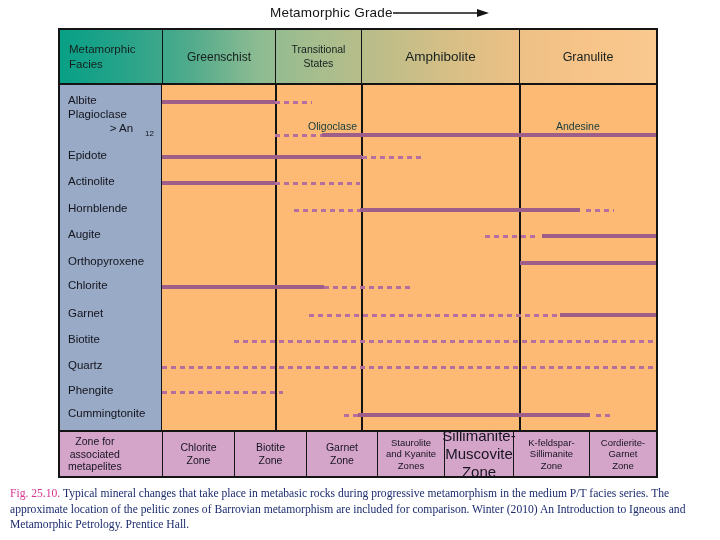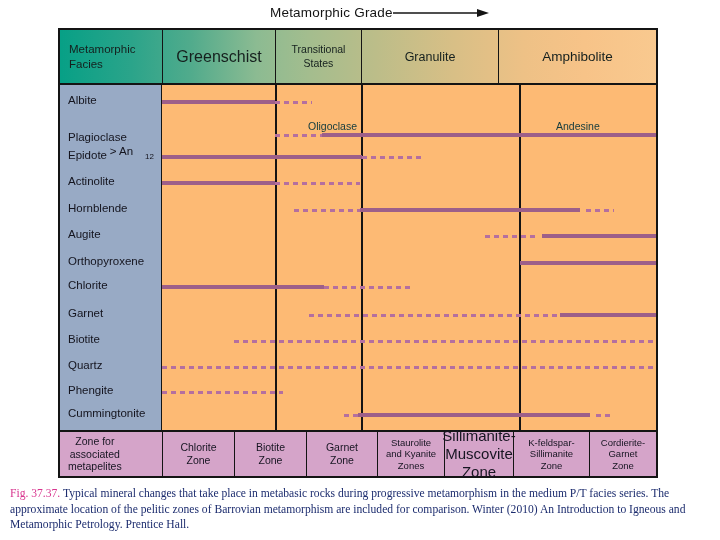--- a/index.html
+++ b/index.html
@@ -23,21 +23,21 @@
     background:linear-gradient(90deg,#07a086 0%,#2ba48a 12%,#51ab8c 22%,#8cbb92 33%,
       #a4bd8e 42%,#bcbd89 53%,#d8bf86 66%,#eec186 78%,#f7c388 88%,#f9c98f 100%);
   }
   .hdr-cell{
     box-sizing:border-box;display:flex;align-items:center;justify-content:center;
     text-align:center;color:#15201e;border-left:1.5px solid #141414;
   }
   .hdr-cell:first-child{border-left:none;}
   .hdr-facies{width:102px;justify-content:flex-start;text-align:left;
     padding-left:9px;font-size:11.5px;white-space:pre-line;line-height:1.3;}
-  .hdr-greenschist{width:113px;font-size:16px;}
+  .hdr-greenschist{width:113px;font-size:12px;}
   .hdr-transitional{width:86px;font-size:10.5px;white-space:pre-line;line-height:1.25;}
   .hdr-amphibolite{width:158px;font-size:13.5px;}
   .hdr-granulite{flex:1;font-size:12.5px;}
   
   .body{display:flex;height:345px;}
   .minerals{
     position:relative;width:102px;box-sizing:border-box;background:#98aac5;
     border-right:1.5px solid #141414;
   }
   .mineral-label{
@@ -89,28 +89,28 @@
   </div>
 
   <div class="figure">
 
     <div class="hdr">
       <div class="hdr-cell hdr-facies">Metamorphic
 Facies</div>
       <div class="hdr-cell hdr-greenschist">Greenschist</div>
       <div class="hdr-cell hdr-transitional" style="white-space:pre-line;">Transitional
 States</div>
+      <div class="hdr-cell hdr-amphibolite">Amphibolite</div>
       <div class="hdr-cell hdr-granulite">Granulite</div>
-      <div class="hdr-cell hdr-amphibolite">Amphibolite</div>
     </div>
 
     <div class="body">
       <div class="minerals">
         <div class="mineral-label" style="top:9px">Albite</div>
-        <div class="plag-block" style="top:45px">
+        <div class="plag-block" style="top:22px">
           <span>Plagioclase</span>
           <span class="plag-an"><span>&gt; An</span><sub>12</sub></span>
         </div>
         <div class="mineral-label" style="top:64px">Epidote</div>
         <div class="mineral-label" style="top:90px">Actinolite</div>
         <div class="mineral-label" style="top:117px">Hornblende</div>
         <div class="mineral-label" style="top:143px">Augite</div>
         <div class="mineral-label" style="top:170px">Orthopyroxene</div>
         <div class="mineral-label" style="top:194px">Chlorite</div>
         <div class="mineral-label" style="top:222px">Garnet</div>
@@ -170,15 +170,15 @@
 Zone</div>
       <div class="zone-cell zc-6">K-feldspar-
 Sillimanite
 Zone</div>
       <div class="zone-cell zc-7">Cordierite-
 Garnet
 Zone</div>
     </div>
   </div>
 
-  <p class="caption"><span class="fig-label">Fig. 37.37.</span><span> Typical mineral changes that take place in metabasic rocks during progressive metamorphism in the medium P/T facies series. The approximate location of the pelitic zones of Barrovian metamorphism are included for comparison. Winter (2010) An Introduction to Igneous and Metamorphic Petrology. Prentice Hall.</span></p>
+  <p class="caption"><span class="fig-label">Fig. 25.10.</span><span> Typical mineral changes that take place in metabasic rocks during progressive metamorphism in the medium P/T facies series. The approximate location of the pelitic zones of Barrovian metamorphism are included for comparison. Winter (2010) An Introduction to Igneous and Metamorphic Petrology. Prentice Hall.</span></p>
 
 </div>
 
 </body></html>

